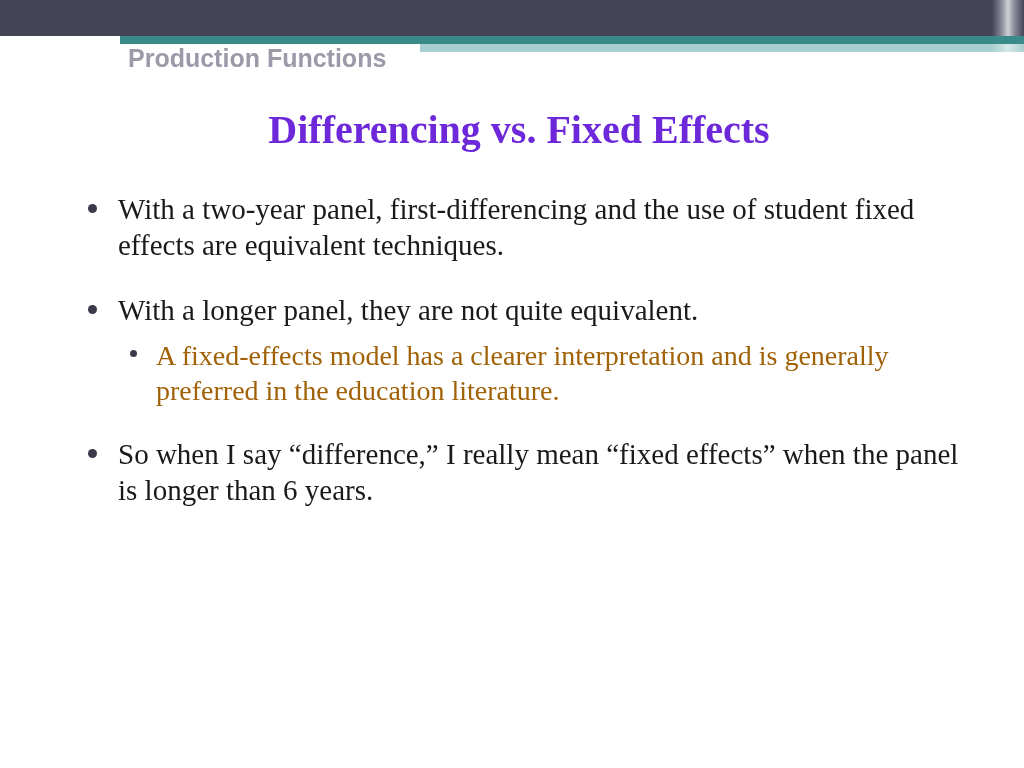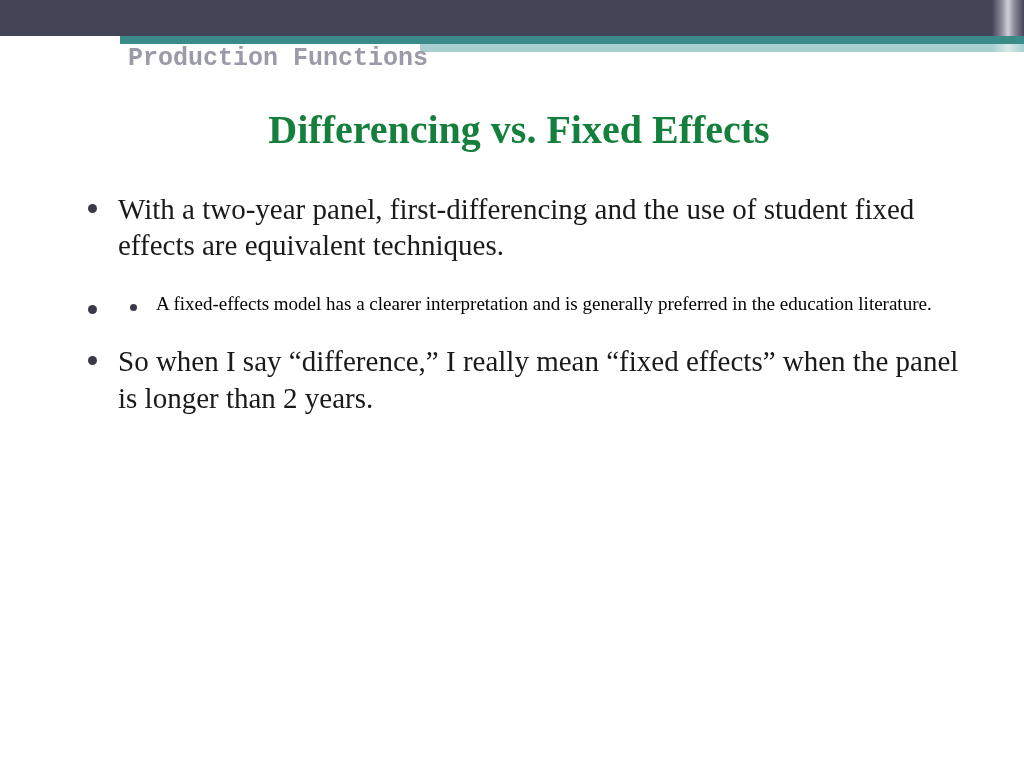--- a/index.html
+++ b/index.html
@@ -73,31 +73,31 @@
       left: 455px;
       top: 2px;
       width: 145px;
       height: 4px;
       background: #3a8a8a;
     }
     .section-label {
       position: absolute;
       left: 128px;
       top: 44px;
-      font-family: Liberation Mono, monospace;
+      font-family: Liberation Sans, sans-serif;
       font-size: 25px;
       font-weight: bold;
       color: #9a9aa8;
     }
     .slide-title {
       text-align: center;
       margin-top: 54px;
       font-size: 40px;
       font-weight: bold;
-      color: #15803d;
+      color: #6d28d9;
       font-family: Georgia, serif;
       padding-left: 14px;
     }
     .content {
       margin: 38px 50px 12px 50px;
     }
     ul.main {
       list-style: none;
     }
     ul.main > li {
@@ -118,23 +118,23 @@
       background: #3a3a4a;
       border-radius: 50%;
     }
     ul.sub {
       list-style: none;
       margin-top: 10px;
     }
     ul.sub > li {
       position: relative;
       padding-left: 38px;
-      font-size: 19px;
+      font-size: 28px;
       line-height: 1.25;
-      color: #000000;
+      color: #a16207;
       margin-bottom: 12px;
     }
     ul.sub > li::before {
       content: '';
       position: absolute;
       left: 12px;
       top: 12px;
       width: 7px;
       height: 7px;
       background: #3a3a4a;
@@ -155,23 +155,24 @@
 <div class="section-label">Production Functions</div>
 
 <h1 class="slide-title">Differencing vs. Fixed Effects</h1>
 
 <div class="content">
   <ul class="main">
     <li>
       <span>With a two-year panel, first-differencing and the use of student fixed effects are equivalent techniques.</span>
     </li>
     <li>
+      <span>With a longer panel, they are not quite equivalent.</span>
       <ul class="sub">
         <li>
           <span>A fixed-effects model has a clearer interpretation and is generally preferred in the education literature.</span>
         </li>
       </ul>
     </li>
     <li>
-      <span>So when I say “difference,” I really mean “fixed effects” when the panel is longer than 2 years.</span>
+      <span>So when I say “difference,” I really mean “fixed effects” when the panel is longer than 6 years.</span>
     </li>
   </ul>
 </div>
 
 </body></html>

